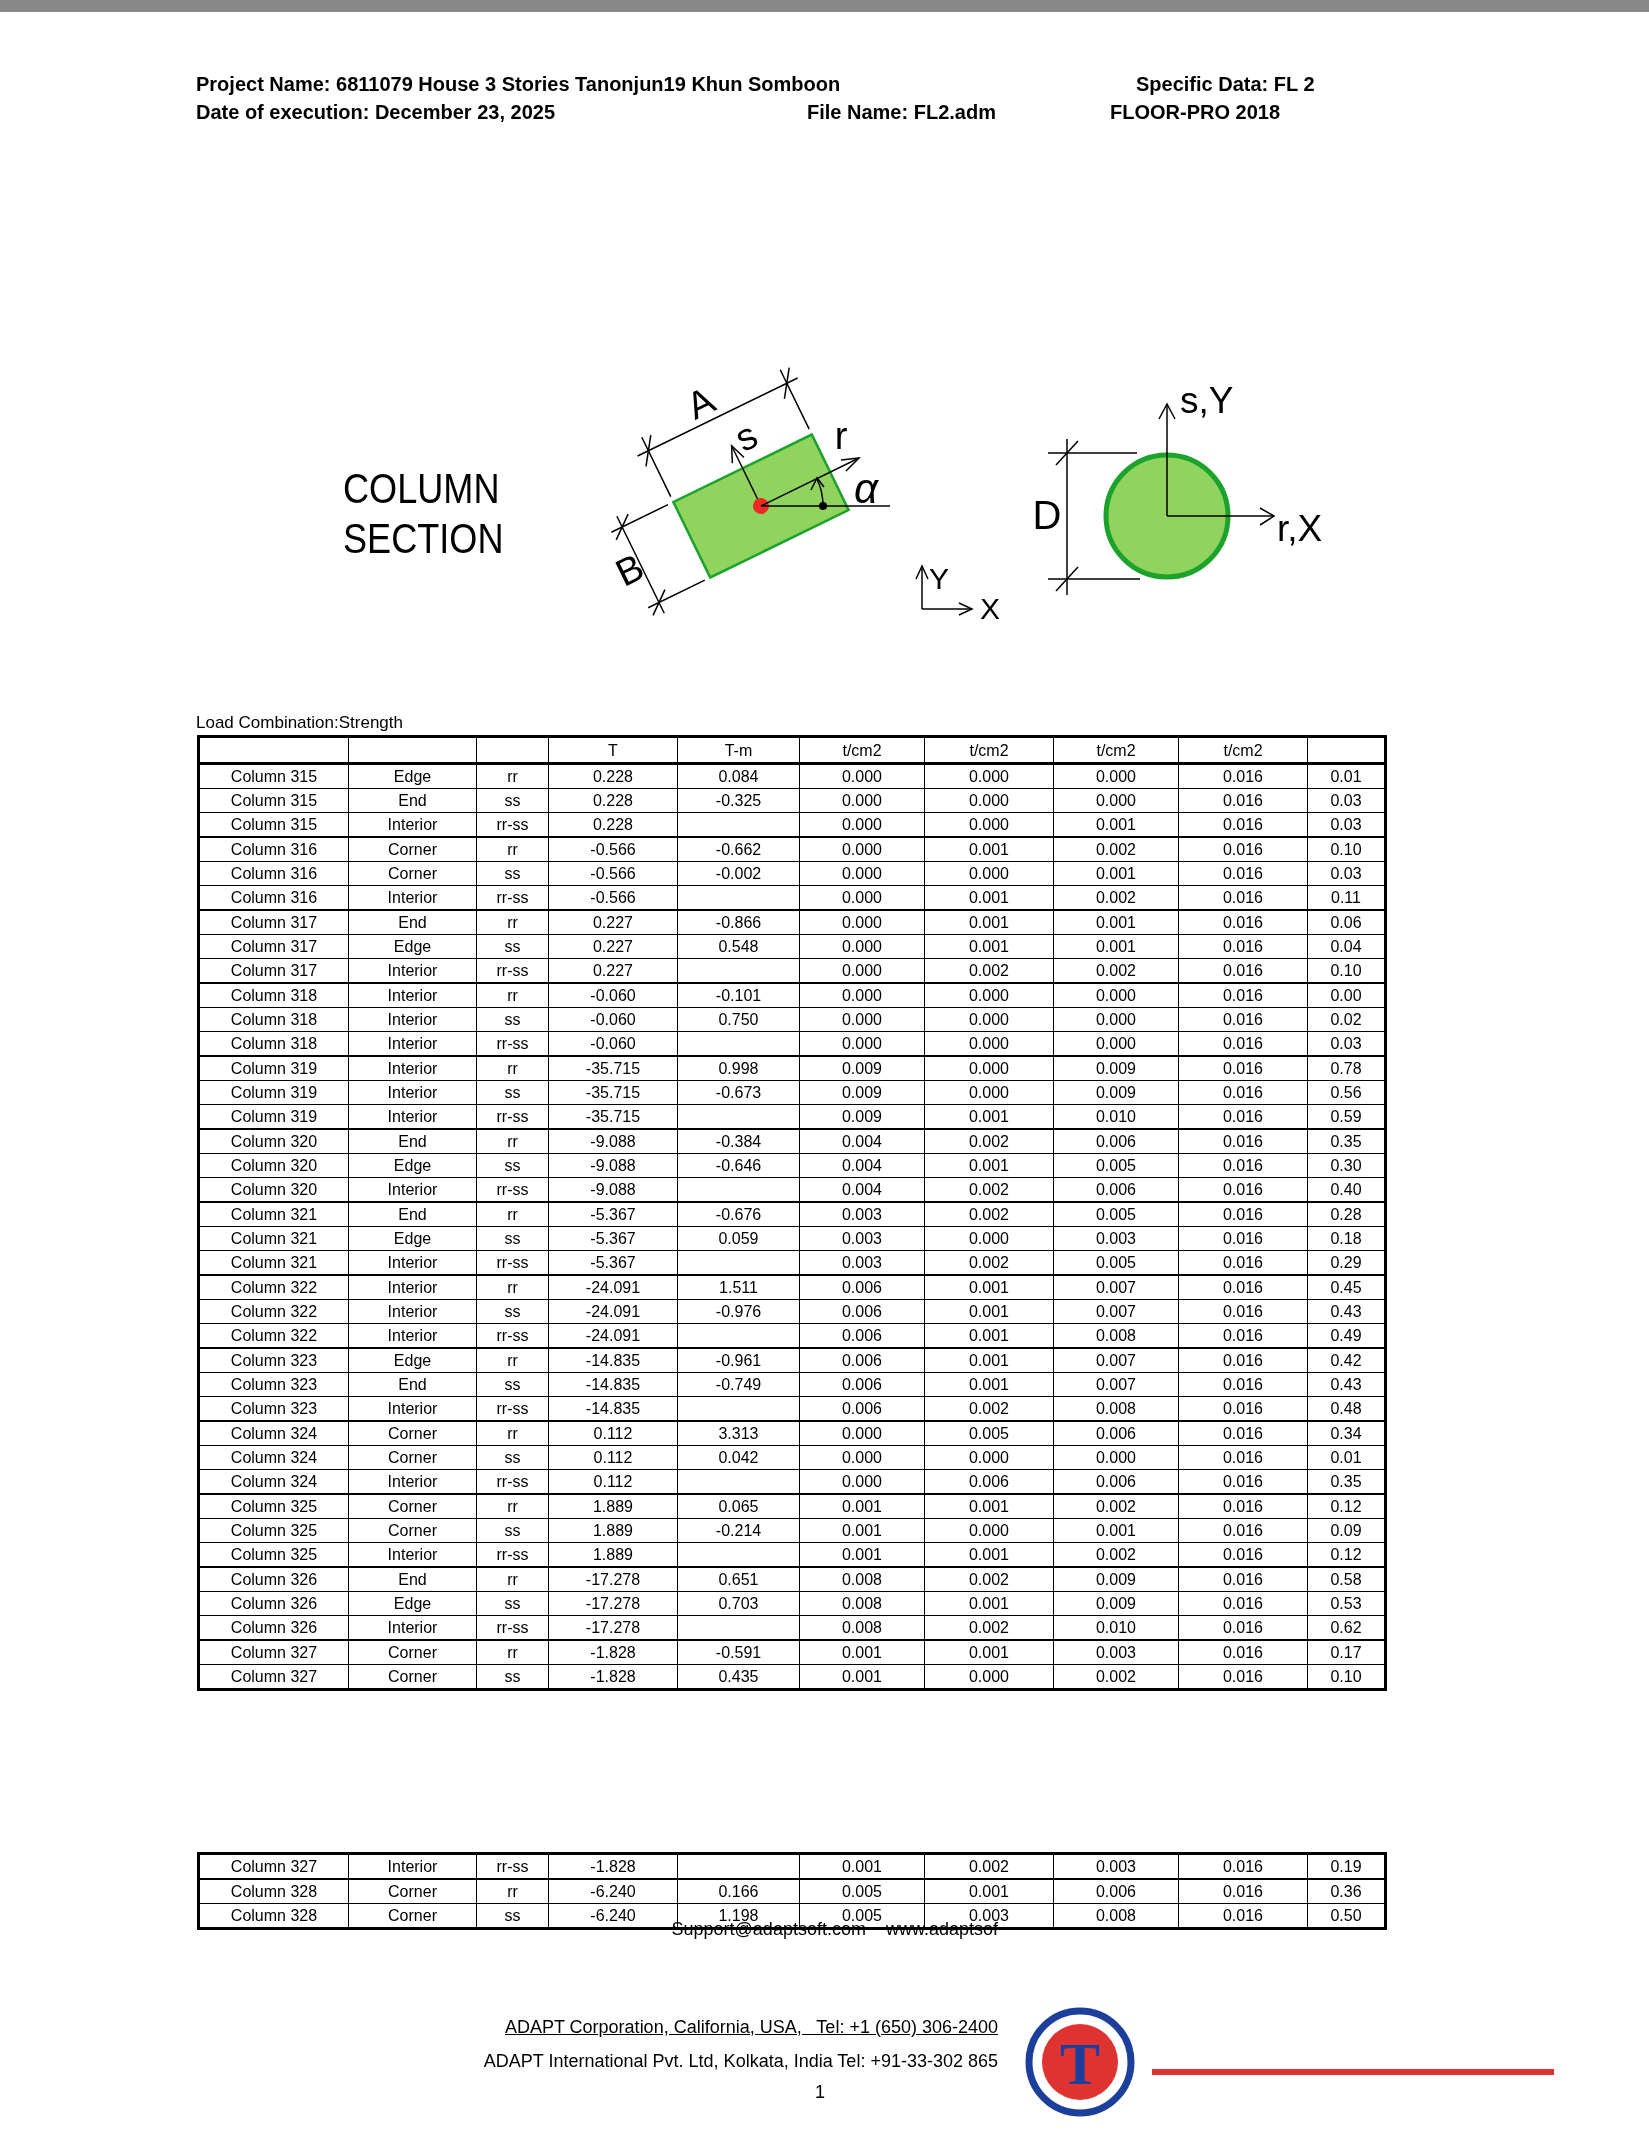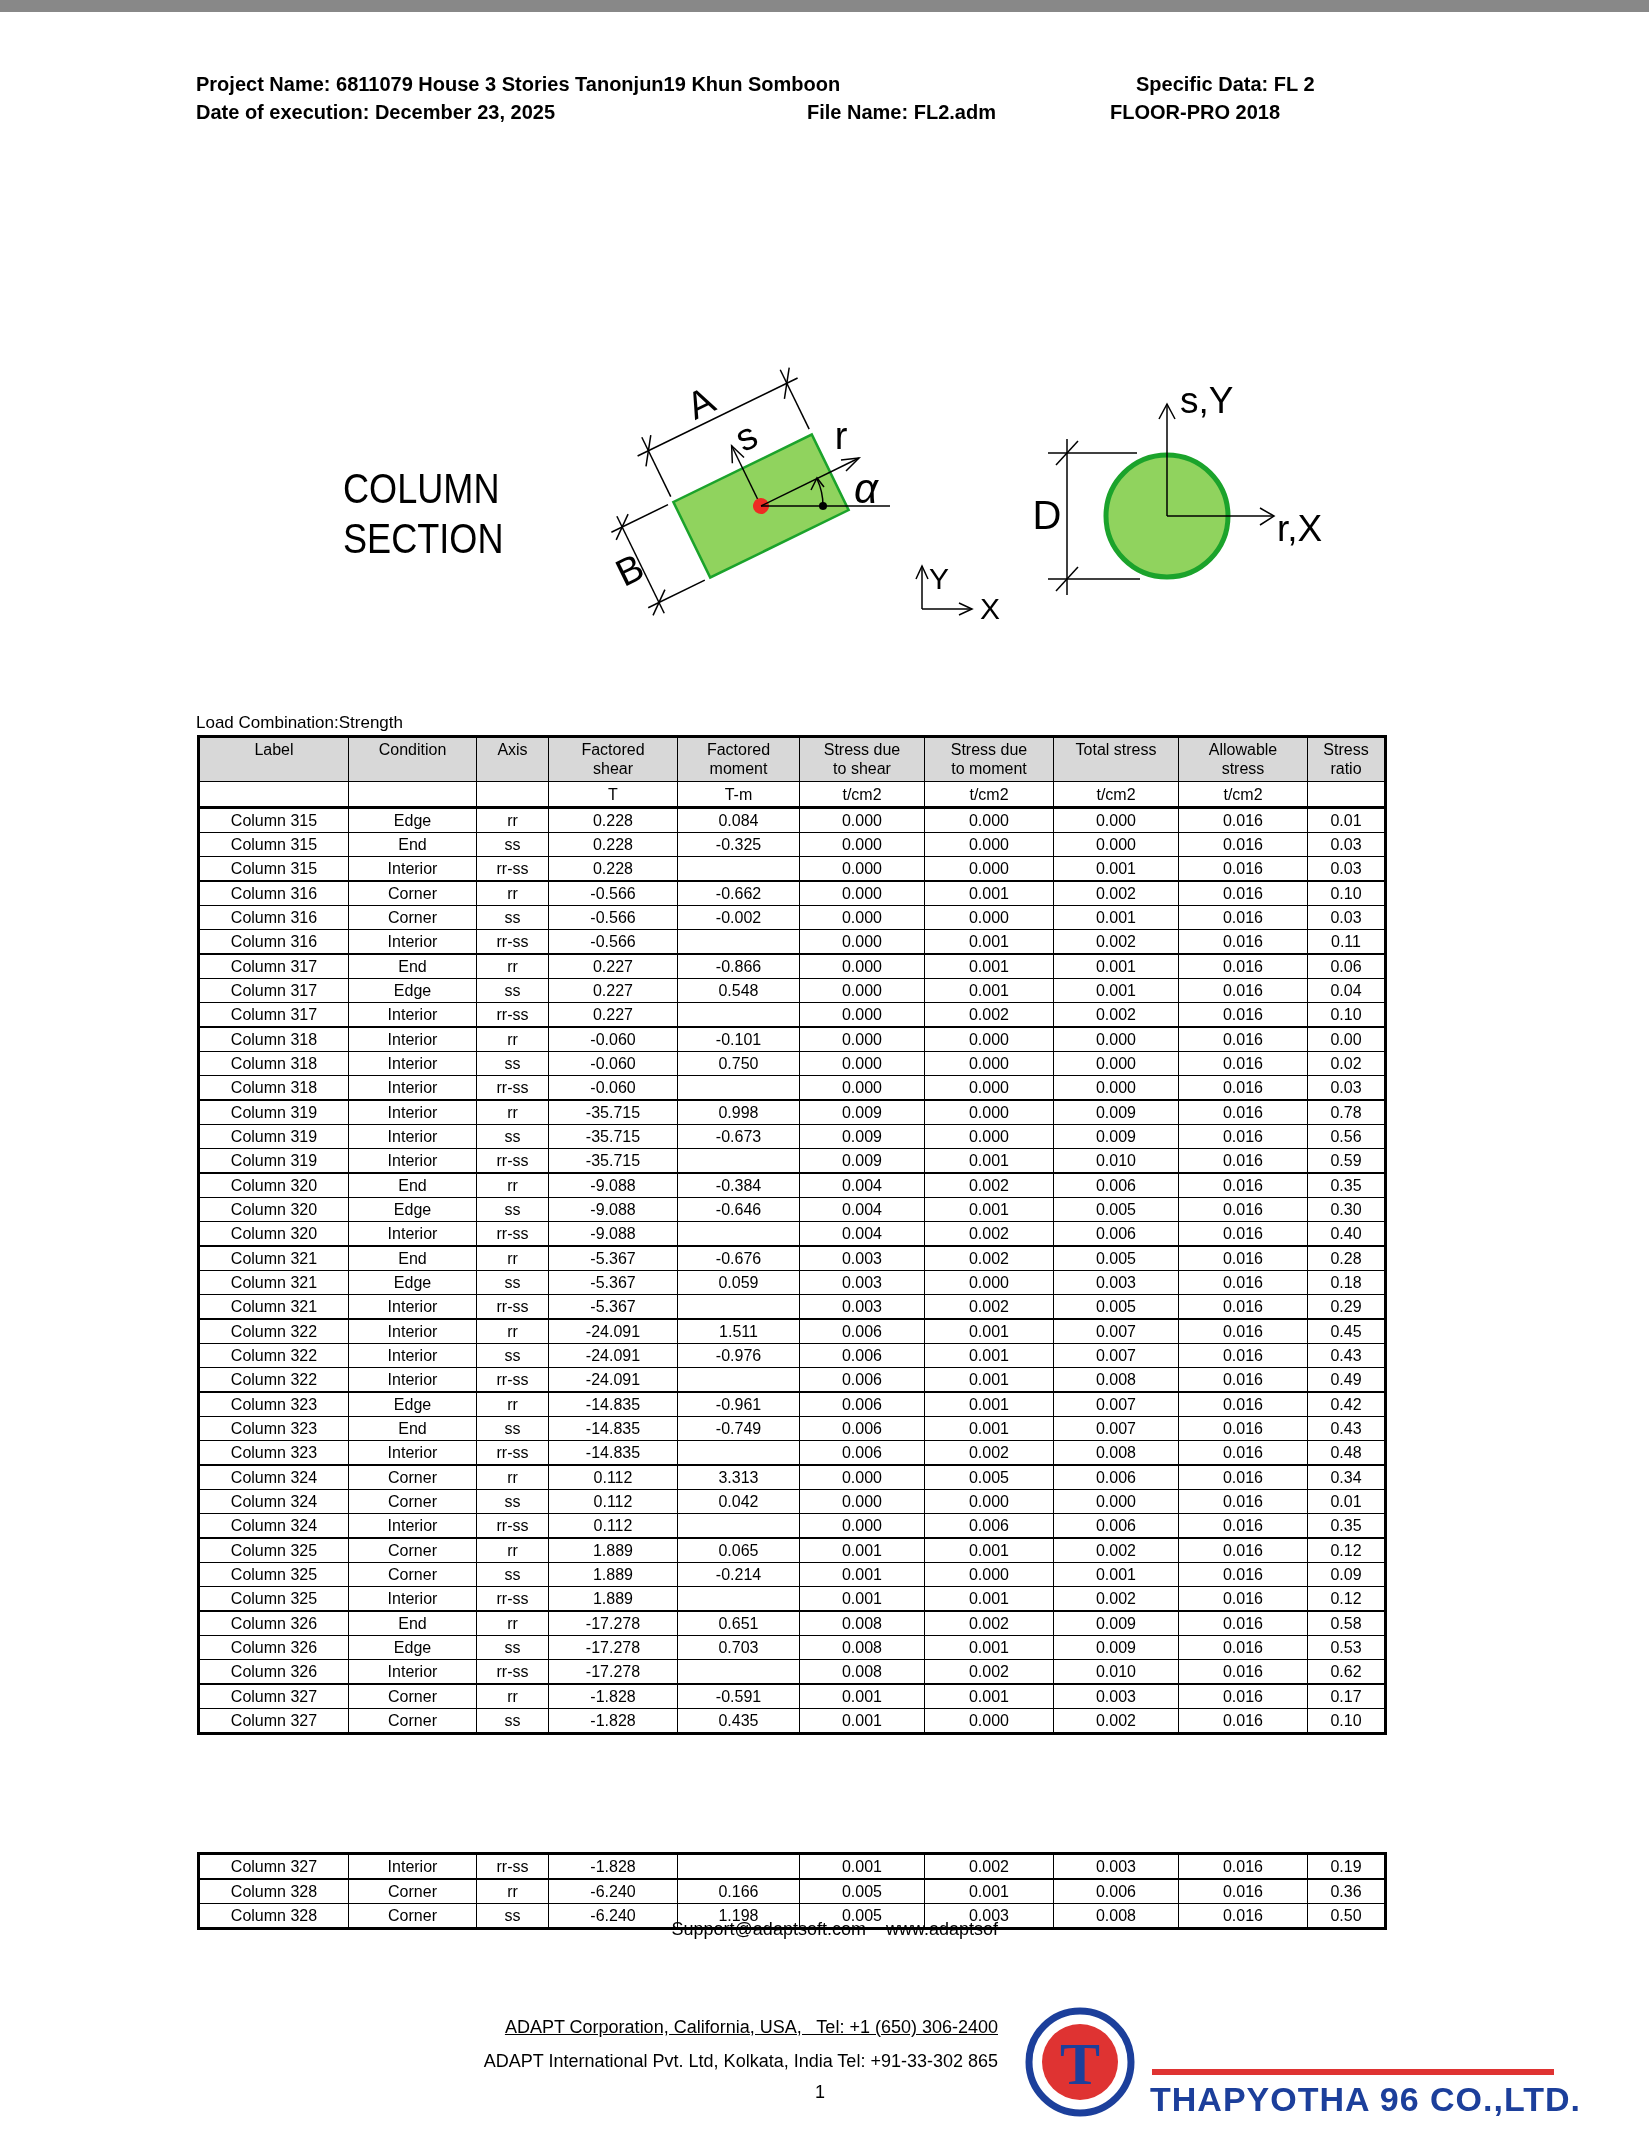--- a/index.html
+++ b/index.html
@@ -138,38 +138,20 @@
         <col style="width:72px">
       <col style="width:129px">
         <col style="width:122px">
         <col style="width:125px">
       <col style="width:129px">
         <col style="width:125px">
         <col style="width:129px">
       <col style="width:78px">
     </colgroup>
     <thead>
-      <tr>
-        <th>Label</th>
-        <th>Condition</th>
-        <th>Axis</th>
-        <th>Factored
-shear</th>
-        <th>Factored
-moment</th>
-        <th>Stress due
-to shear</th>
-        <th>Stress due
-to moment</th>
-        <th>Total stress</th>
-        <th>Allowable
-stress</th>
-        <th>Stress
-ratio</th>
-      </tr>
       <tr class="units">
         <td></td>
         <td></td>
         <td></td>
         <td>T</td>
         <td>T-m</td>
         <td>t/cm2</td>
         <td>t/cm2</td>
         <td>t/cm2</td>
         <td>t/cm2</td>
@@ -694,16 +676,15 @@
   <div class="abs footline pre" style="right:651px; top:2038px;">ADAPT International Pvt. Ltd, Kolkata, India Tel: +91-33-302 865</div>
   <div class="abs pagenum" style="left:808px; top:2070px; width:24px; text-align:center;">1</div>
 
   <div class="abs logo-box" style="left:1004px; top:1956px; width:600px; height:172px;">
     <svg class="abs" style="left:0; top:0;" width="152" height="172" viewBox="0 0 152 172">
       <circle cx="76" cy="94" r="51" fill="#ffffff" stroke-width="7" stroke="#1c3f9b"></circle>
       <circle cx="76" cy="94" r="38" stroke="none" fill="#df3332"></circle>
       <text x="76" y="116" text-anchor="middle" font-size="60" font-weight="bold" font-family="Liberation Serif, serif" fill="#1c3f9b">T</text>
     </svg>
     <div class="abs logo-bar" style="left:148px; top:101px; width:402px; background:#df3332;"></div>
-    <div class="abs logo-en" style="left:146px; top:112px; color:#1c3f9b;">THAPYOTHA 96 CO.,LTD.</div>
   </div>
 
 </div>
 
 </body></html>

